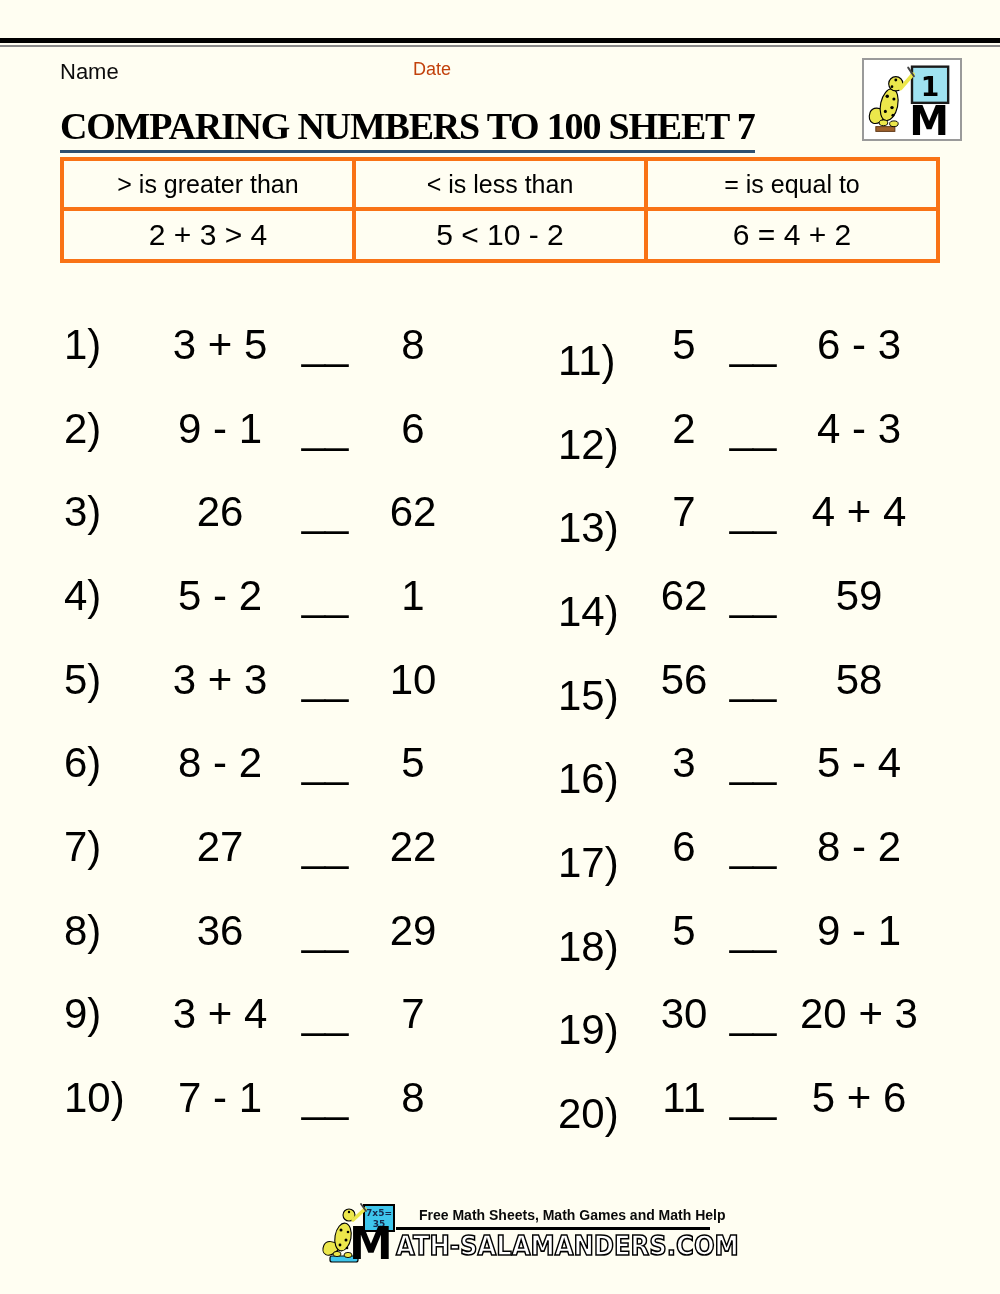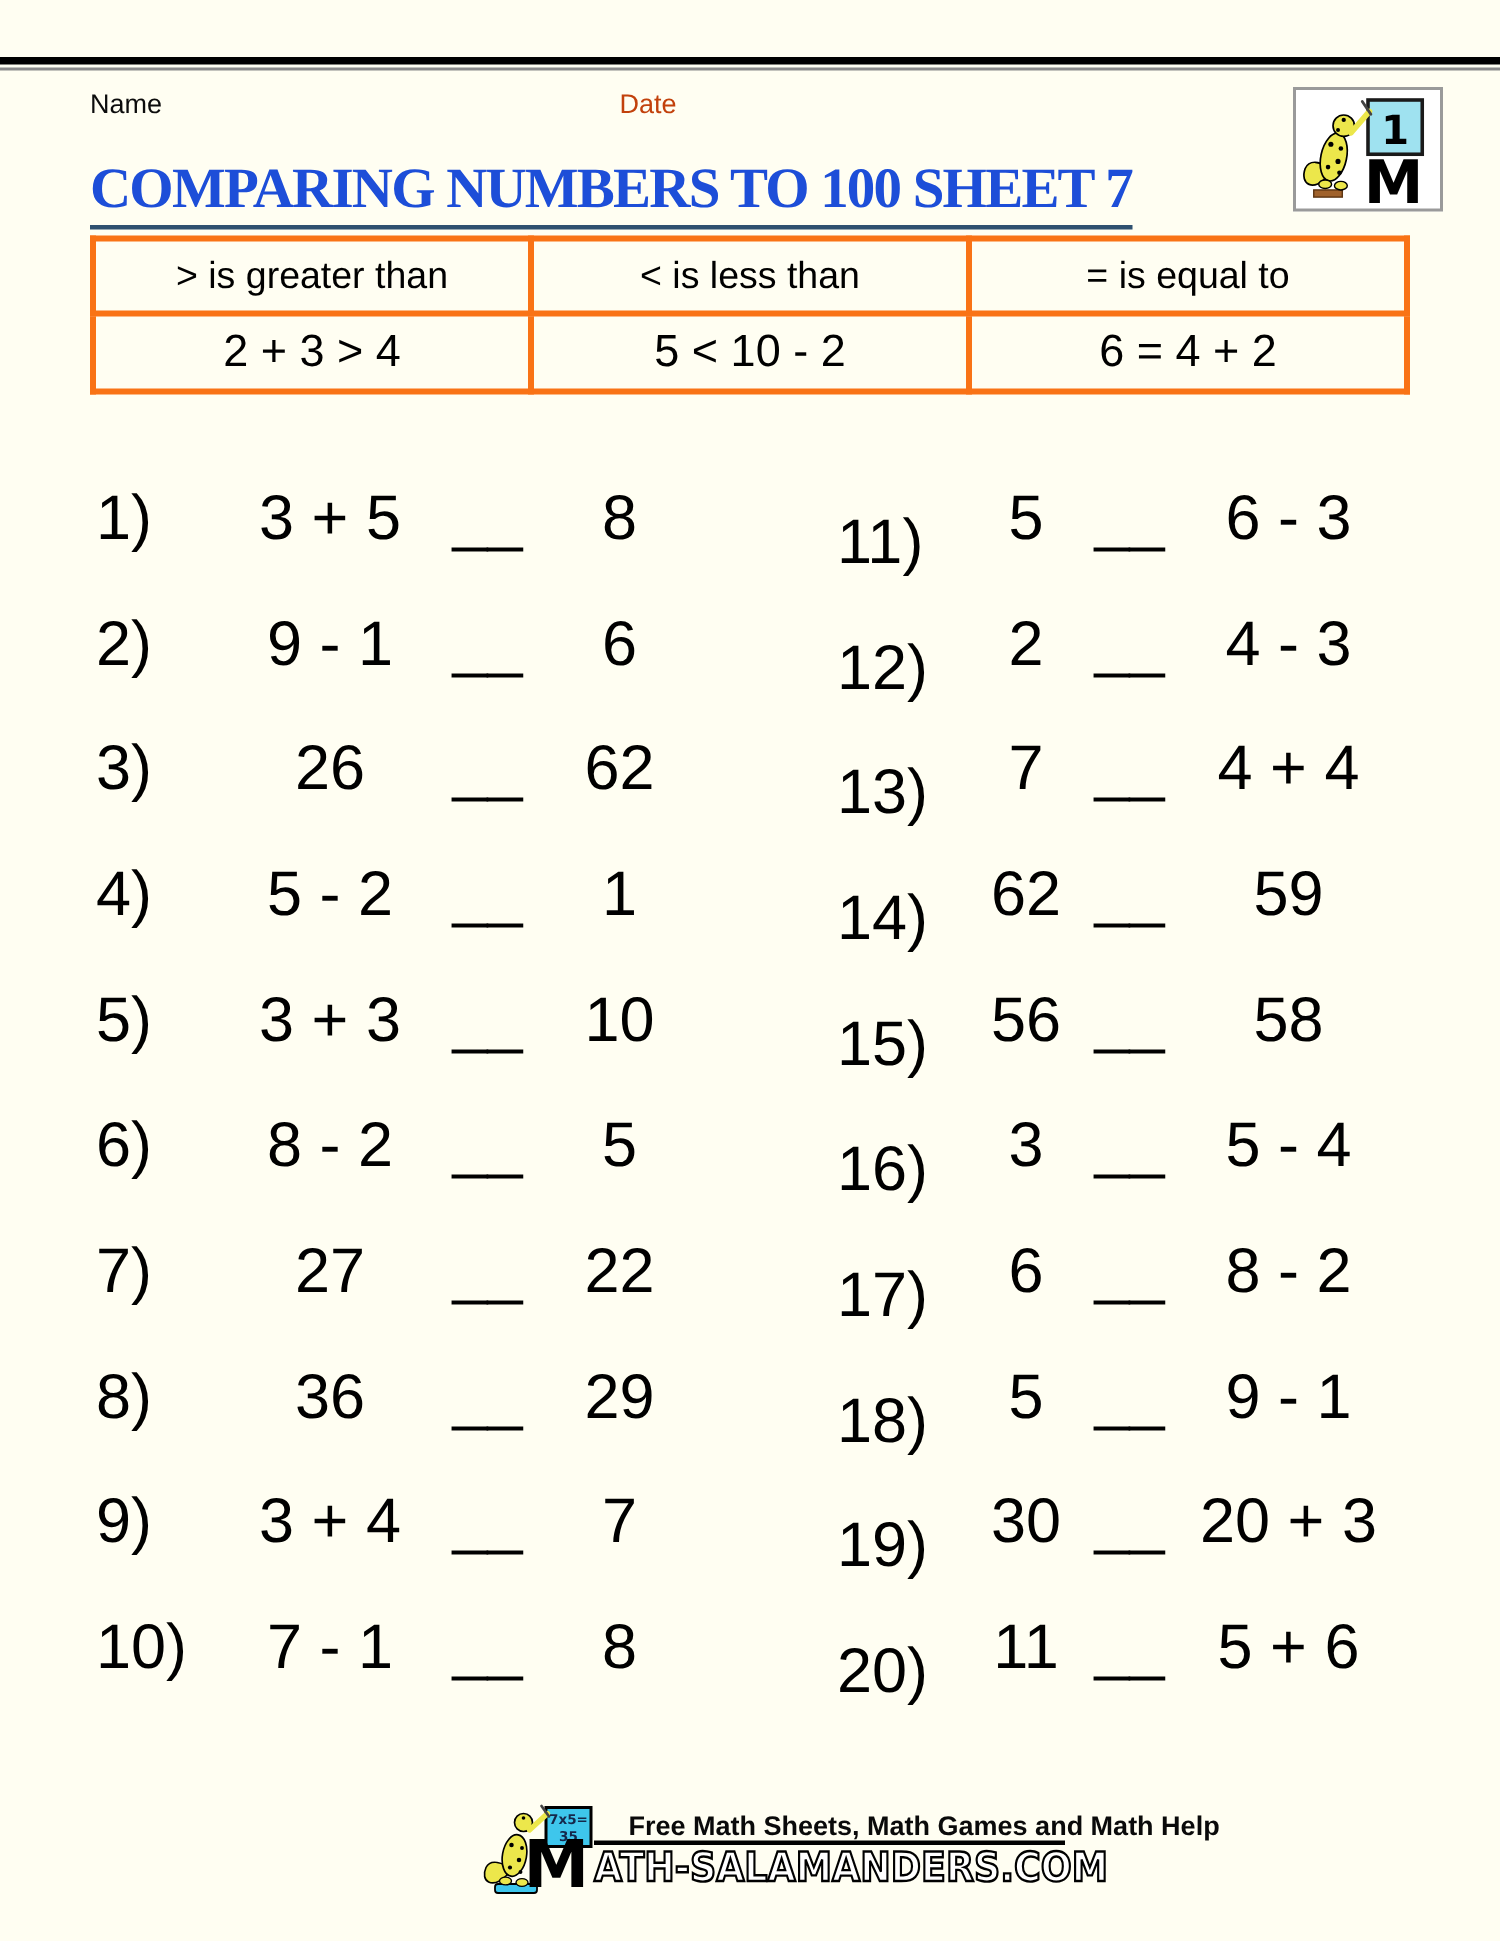--- a/index.html
+++ b/index.html
@@ -6,34 +6,34 @@
   .page{
     position:relative;
     width:1000px;height:1294px;
     background:#fffef2;
     font-family:"Liberation Sans","DejaVu Sans",sans-serif;
     color:#000;
     overflow:hidden;
   }
   .topbar-thick{position:absolute;left:0;top:38px;width:1000px;height:5px;background:#000;}
   .topbar-thin{position:absolute;left:0;top:45px;width:1000px;height:2px;background:#8a8a8a;}
-  .name-label{position:absolute;left:60px;top:59px;font-size:18px;color:#0c0c0c;}
+  .name-label{position:absolute;left:60px;top:59px;font-size:22px;color:#0c0c0c;}
   .date-label{position:absolute;left:413px;top:59px;font-size:18px;color:#c2410c;}
 
   .logo-box{
     position:absolute;left:862px;top:58px;width:100px;height:83px;
     background:#ffffff;border:2px solid #9a9a9a;box-sizing:border-box;
   }
   .logo-box svg{display:block;width:100%;height:100%;}
 
   .page-title{
     position:absolute;left:60px;top:106px;
     font-family:"Liberation Serif","DejaVu Serif",serif;
     font-weight:600;font-size:38px;letter-spacing:-1.2px;
-    color:#1d4ed8;
+    color:#000000;
     display:inline-block;
     border-bottom:3px solid #2f5070;
     padding-bottom:2px;line-height:1.1;
     white-space:nowrap;
   }
 
   .legend{
     position:absolute;left:60px;top:157px;width:880px;
     border-collapse:collapse;table-layout:fixed;
   }
@@ -51,21 +51,21 @@
   .c-lhs-l{left:128px;width:184px;text-align:center;}
   .c-blank-l{left:301px;width:48px;text-align:center;}
   .c-rhs-l{left:348px;width:130px;text-align:center;}
   .c-num-r{left:558px;width:74px;text-align:left;margin-top:16px;}
   .c-lhs-r{left:626px;width:116px;text-align:center;}
   .c-blank-r{left:729px;width:48px;text-align:center;}
   .c-rhs-r{left:776px;width:166px;text-align:center;}
 
   .footer-mascot{position:absolute;left:320px;top:1202px;width:78px;height:62px;}
   .footer-mascot svg{display:block;width:100%;height:100%;}
-  .tagline{position:absolute;left:419px;top:1207px;font-size:18px;font-weight:bold;color:#0a0a0a;white-space:nowrap;}
+  .tagline{position:absolute;left:419px;top:1207px;font-size:14px;font-weight:bold;color:#0a0a0a;white-space:nowrap;}
   .tagline-rule{position:absolute;left:396px;top:1227px;width:314px;height:3px;background:#000;}
   .brand-m{
     position:absolute;left:349px;top:1222px;
     font-family:"DejaVu Sans","Liberation Sans",sans-serif;
     font-weight:800;font-size:44px;line-height:1;color:#000;
   }
   .brand-rest{
     position:absolute;left:396px;top:1232px;
     font-family:"DejaVu Sans","Liberation Sans",sans-serif;
     font-weight:800;font-size:27px;line-height:1;

